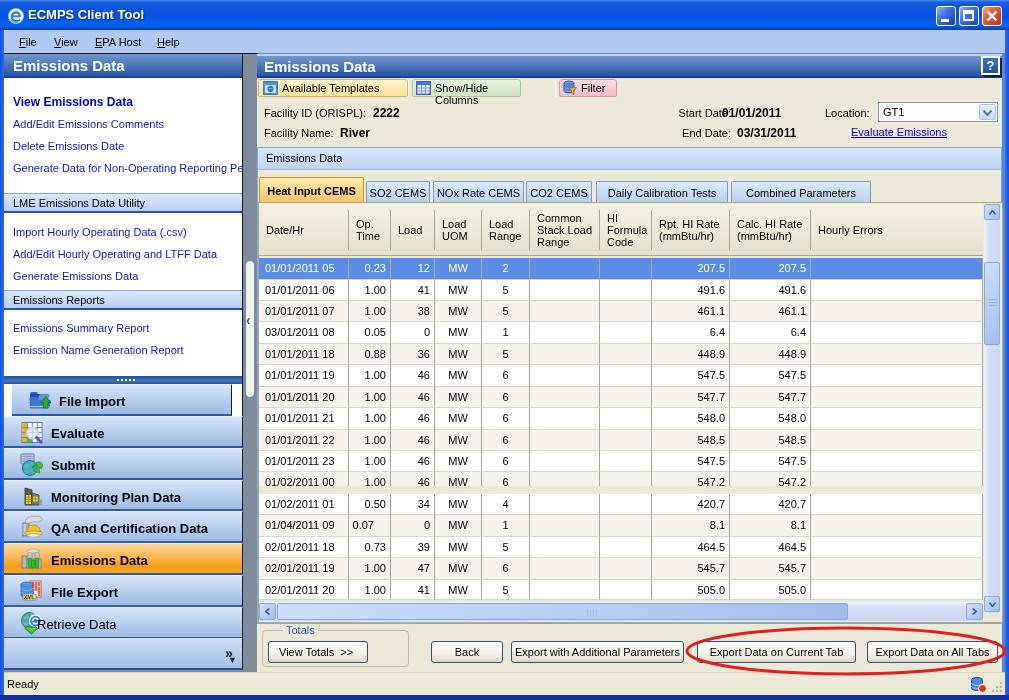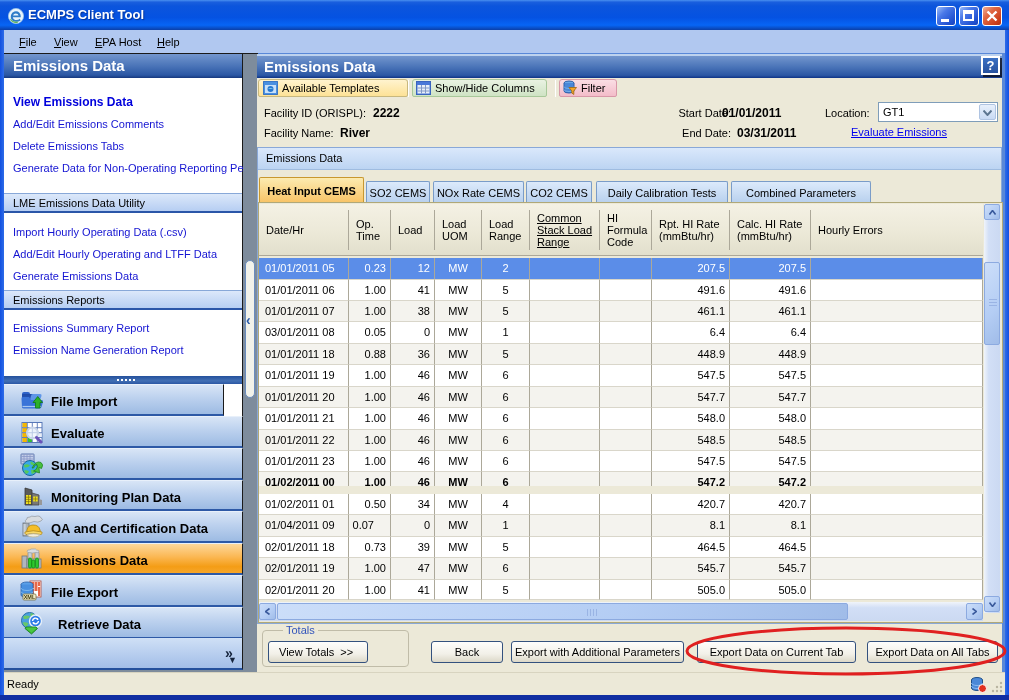--- a/index.html
+++ b/index.html
@@ -34,33 +34,33 @@
 <div class="abs" style="left:19px;top:36px;"><u>F</u>ile</div>
 <div class="abs" style="left:54px;top:36px;"><u>V</u>iew</div>
 <div class="abs" style="left:95px;top:36px;"><u>E</u>PA Host</div>
 <div class="abs" style="left:157px;top:36px;"><u>H</u>elp</div>
 <div class="abs" style="left:4px;top:53px;width:1001px;height:619px;background:#5988D8;"></div>
 <div class="abs" style="left:4px;top:53px;width:254px;height:1px;background:#1A1A1A;"></div>
 <div class="abs" style="left:4px;top:54px;width:239px;height:618px;background:#fff;border-right:1px solid #1A1A1A;"></div>
 <div class="abs" style="left:4px;top:54px;width:239px;height:24px;background:linear-gradient(180deg,#7396CE 0%,#4A74B8 50%,#2B57A4 88%,#16387E 100%);border-right:1px solid #1A1A1A;color:#fff;font-weight:bold;font-size:15px;padding:3px 0 0 9px;">Emissions Data</div>
 <div class="abs" style="left:13px;top:95px;white-space:nowrap;font-size:11px;font-weight:bold;color:#0000DC;font-size:12px">View Emissions Data</div>
 <div class="abs" style="left:13px;top:118px;white-space:nowrap;font-size:11px;color:#1414D2">Add/Edit Emissions Comments</div>
-<div class="abs" style="left:13px;top:140px;white-space:nowrap;font-size:11px;color:#1414D2">Delete Emissions Tabs</div>
+<div class="abs" style="left:13px;top:140px;white-space:nowrap;font-size:11px;color:#1414D2">Delete Emissions Date</div>
 <div class="abs" style="left:13px;top:162px;white-space:nowrap;font-size:11px;color:#1414D2">Generate Data for Non-Operating Reporting Perio</div>
 <div class="abs" style="left:4px;top:193px;width:238px;height:20px;background:linear-gradient(180deg,#DCE8FA 0%,#B6CEF2 100%);border-bottom:2px solid #2A56A8;border-top:1px solid #88A8D8;padding:3px 0 0 9px;font-size:11px;">LME Emissions Data Utility</div>
 <div class="abs" style="left:13px;top:226px;white-space:nowrap;font-size:11px;color:#1414D2">Import Hourly Operating Data (.csv)</div>
 <div class="abs" style="left:13px;top:248px;white-space:nowrap;font-size:11px;color:#1414D2">Add/Edit Hourly Operating and LTFF Data</div>
 <div class="abs" style="left:13px;top:270px;white-space:nowrap;font-size:11px;color:#1414D2">Generate Emissions Data</div>
 <div class="abs" style="left:4px;top:290px;width:238px;height:20px;background:linear-gradient(180deg,#DCE8FA 0%,#B6CEF2 100%);border-bottom:2px solid #2A56A8;border-top:1px solid #88A8D8;padding:3px 0 0 9px;font-size:11px;">Emissions Reports</div>
 <div class="abs" style="left:13px;top:322px;white-space:nowrap;font-size:11px;color:#1414D2">Emissions Summary Report</div>
 <div class="abs" style="left:13px;top:344px;white-space:nowrap;font-size:11px;color:#1414D2">Emission Name Generation Report</div>
 <div class="abs" style="left:4px;top:376px;width:239px;height:8px;background:linear-gradient(180deg,#24509C 0%,#4270B4 60%,#2B57A4 100%);border-right:1px solid #1A1A1A;">
     <div class="abs" style="left:113px;top:3px;width:2px;height:2px;background:#fff;box-shadow:4px 0 0 #fff,8px 0 0 #fff,12px 0 0 #fff,16px 0 0 #fff;"></div>
   </div>
-<div class="abs" style="left:4px;top:384px;width:220px;height:32px;background:linear-gradient(180deg,#D8E5F6 0%,#BCD1EE 45%,#9DBBE3 100%);border-top:1px solid #E8F0FA;border-bottom:2px solid #2D59A6;border-right:1px solid #1A1A1A;">
+<div class="abs" style="left:12px;top:384px;width:220px;height:32px;background:linear-gradient(180deg,#D8E5F6 0%,#BCD1EE 45%,#9DBBE3 100%);border-top:1px solid #E8F0FA;border-bottom:2px solid #2D59A6;border-right:1px solid #1A1A1A;">
     <div class="abs" style="left:14px;top:2px;"><svg width="27" height="27" viewBox="0 0 27 27">
 <path d="M4 7 Q4 5 6 5 L10 5 Q12 5 12 7 L12 8 L4 8 Z" fill="#2E62C8"></path>
 <rect x="4" y="7" width="17" height="14" rx="1" fill="url(#fg1)"></rect>
 <path d="M13 9 Q13 7 15 7 L22 7 Q24 7 23.5 9 L22 13 L12 13 Z" fill="#5E96E8"></path>
 <path d="M3.5 12 Q3 10 5 10 L11 10 L13 13 L23.5 13 Q25.5 13 25 15 L23.5 20 Q23 21.5 21 21.5 L6 21.5 Q4.3 21.5 4 20 Z" fill="#3A74D8"></path>
 <path d="M4.5 19.5 L23 19.5" stroke="#A8C8F0" stroke-width="1.2"></path>
 <defs>
           <linearGradient id="fg1" x1="0" y1="0" x2="0" y2="1">
             <stop offset="0" stop-color="#1E4AA8"></stop>
             <stop offset="1" stop-color="#3A6CD0"></stop>
@@ -165,21 +165,21 @@
 <div class="abs" style="left:4px;top:607px;width:239px;height:32px;background:linear-gradient(180deg,#D8E5F6 0%,#BCD1EE 45%,#9DBBE3 100%);border-top:1px solid #E8F0FA;border-bottom:2px solid #2D59A6;border-right:1px solid #1A1A1A;">
     <div class="abs" style="left:14px;top:2px;"><svg width="27" height="27" viewBox="0 0 27 27">
 <circle cx="11.5" cy="10.5" r="8" fill="#48A0E0" stroke="#2870A8"></circle>
 <path d="M5 6.5 Q9 4.5 12 6.5 Q10.5 9.5 6 9 Z M12.5 3 Q16.5 3.5 18 7 Q15 8.5 12.5 6 Z M4.5 12.5 Q8 11.5 10.5 13.5 Q9 17 6.5 16 Z M13 12 Q17.5 11 19 13.5 Q16.5 17.5 13.5 16 Z" fill="#68C868"></path>
 <circle cx="17.5" cy="11" r="6" fill="#2E7CE8" stroke="#E8F0F8" stroke-width="1.4"></circle>
 <path d="M14.5 11 a3 3 0 0 1 5.5 -1.5 M20.5 11 a3 3 0 0 1 -5.5 1.5" stroke="#fff" stroke-width="1.4" fill="none"></path>
 <path d="M19.5 8 L20.5 9.8 L18.4 10 Z M15.5 14 L14.4 12.3 L16.6 12 Z" fill="#fff"></path>
 <path d="M8 17 L18 17 L19.5 18.5 L13.5 24 L7 18.5 Z" fill="#38B830" stroke="#107818" stroke-width="0.8"></path>
 <path d="M8.5 17.5 L17.5 17.5 L18.5 18.2 L13.4 22.8 L8 18.3 Z" fill="#58D050" fill-opacity="0.6"></path>
 </svg></div>
-    <div class="abs" style="left:54px;top:9px;font-weight:bold;font-size:13px;">Retrieve Data</div>
+    <div class="abs" style="left:33px;top:9px;font-weight:normal;font-size:13px;">Retrieve Data</div>
   </div>
 <div class="abs" style="left:4px;top:638px;width:239px;height:32px;background:linear-gradient(180deg,#CFE0F6 0%,#A2BEE8 100%);border-right:1px solid #1A1A1A;border-bottom:2px solid #24509C;">
     <div class="abs" style="left:221px;top:7px;font-weight:bold;color:#14233C;font-size:14px;">»</div>
     <div class="abs" style="left:224px;top:17px;color:#14233C;font-size:9px;">▼</div>
   </div>
 <div class="abs" style="left:4px;top:670px;width:239px;height:2px;background:#7E8C9C;"></div>
 <div class="abs" style="left:243px;top:54px;width:14px;height:618px;background:#7E8C9C;"></div>
 <div class="abs" style="left:245px;top:260px;width:10px;height:138px;background:#F2F2EA;border:1px solid #6A8CBE;border-radius:5px;"></div>
 <div class="abs" style="left:246px;top:312px;color:#2A5AA8;font-size:14px;font-weight:bold;">‹</div>
 <div class="abs" style="left:257px;top:54px;width:745px;height:618px;background:#ECE9D8;"></div>
@@ -187,21 +187,21 @@
 <div class="abs" style="left:257px;top:56px;width:745px;height:22px;background:linear-gradient(180deg,#7396CE 0%,#4A74B8 50%,#2B57A4 88%,#0E3386 100%);color:#fff;font-weight:bold;font-size:15px;padding:2px 0 0 7px;">Emissions Data</div>
 <div class="abs" style="left:981px;top:56px;width:19px;height:19px;background:linear-gradient(180deg,#3A70C4 0%,#26519E 100%);border:2px solid #fff;box-shadow:2px 2px 0 rgba(10,10,20,0.75);color:#fff;font-weight:bold;font-size:13px;text-align:center;line-height:15px;">?</div>
 <div class="abs" style="left:258px;top:79px;width:150px;height:18px;border-radius:3px 3px 2px 2px;border:1px solid #C8B87E;background:linear-gradient(180deg,#FFF3CE 0%,#FDE296 100%);font-size:11px;padding:2px 0 0 23px;">Available Templates</div>
 <svg class="abs" style="left:263px;top:81px" width="15" height="14" viewBox="0 0 15 14">
 <rect x="0" y="0" width="15" height="14" rx="2" fill="#4A90E0" stroke="#2A60B0"></rect>
 <rect x="2" y="4" width="11" height="8" fill="#C8E0F8"></rect>
 <circle cx="7.5" cy="8" r="3" fill="#2878D0"></circle>
 <path d="M5 8 a3 2.2 0 0 1 5 0" fill="#78C8F0"></path>
 </svg>
 <div class="abs" style="left:408px;top:80px;width:1px;height:17px;background:#9AA0A8;border-right:1px solid #fff;"></div>
-<div class="abs" style="left:412px;top:79px;width:135px;height:18px;border-radius:3px 3px 2px 2px;border:1px solid #A8C89A;background:linear-gradient(180deg,#E9F2E2 0%,#CFE3C4 100%);font-size:11px;padding:2px 0 0 22px;">Show/Hide Columns</div>
+<div class="abs" style="left:412px;top:79px;width:109px;height:18px;border-radius:3px 3px 2px 2px;border:1px solid #A8C89A;background:linear-gradient(180deg,#E9F2E2 0%,#CFE3C4 100%);font-size:11px;padding:2px 0 0 22px;">Show/Hide Columns</div>
 <svg class="abs" style="left:416px;top:81px" width="15" height="14" viewBox="0 0 15 14">
 <rect x="0" y="0" width="15" height="14" rx="1" fill="#4A78D8" stroke="#2A50A8"></rect>
 <rect x="1.5" y="4" width="12" height="8.5" fill="#E8EEF8"></rect>
 <path d="M1.5 7 L13.5 7 M1.5 10 L13.5 10 M5.5 4 L5.5 12.5 M9.5 4 L9.5 12.5" stroke="#8098C8" stroke-width="1"></path>
 </svg>
 <div class="abs" style="left:555px;top:80px;width:1px;height:17px;background:#9AA0A8;border-right:1px solid #fff;"></div>
 <div class="abs" style="left:559px;top:79px;width:58px;height:18px;border-radius:3px 3px 2px 2px;border:1px solid #D898A8;background:linear-gradient(180deg,#FADEE4 0%,#F3BCC9 100%);font-size:11px;padding:2px 0 0 21px;">Filter</div>
 <svg class="abs" style="left:563px;top:80px" width="14" height="15" viewBox="0 0 14 15">
 <ellipse cx="6" cy="3" rx="5" ry="2" fill="#68A8E8" stroke="#3060A8"></ellipse>
 <path d="M1 3 L1 11 a5 2 0 0 0 10 0 L11 3" fill="#4A88D8" stroke="#3060A8"></path>
@@ -240,21 +240,21 @@
 <div class="abs" style="left:259px;top:204px;width:90px;height:52px;font-size:11px;display:flex;align-items:center;padding-left:7px;line-height:12px;">Date/Hr</div>
 <div class="abs" style="left:390px;top:210px;width:1px;height:40px;background:#ACA899;"></div>
 <div class="abs" style="left:349px;top:204px;width:42px;height:52px;font-size:11px;display:flex;align-items:center;padding-left:7px;line-height:12px;">Op.<br>Time</div>
 <div class="abs" style="left:434px;top:210px;width:1px;height:40px;background:#ACA899;"></div>
 <div class="abs" style="left:391px;top:204px;width:44px;height:52px;font-size:11px;display:flex;align-items:center;padding-left:7px;line-height:12px;">Load</div>
 <div class="abs" style="left:481px;top:210px;width:1px;height:40px;background:#ACA899;"></div>
 <div class="abs" style="left:435px;top:204px;width:47px;height:52px;font-size:11px;display:flex;align-items:center;padding-left:7px;line-height:12px;">Load<br>UOM</div>
 <div class="abs" style="left:529px;top:210px;width:1px;height:40px;background:#ACA899;"></div>
 <div class="abs" style="left:482px;top:204px;width:48px;height:52px;font-size:11px;display:flex;align-items:center;padding-left:7px;line-height:12px;">Load<br>Range</div>
 <div class="abs" style="left:599px;top:210px;width:1px;height:40px;background:#ACA899;"></div>
-<div class="abs" style="left:530px;top:204px;width:70px;height:52px;font-size:11px;display:flex;align-items:center;padding-left:7px;line-height:12px;text-decoration:underline;">Common<br>Stack Load<br>Range</div>
+<div class="abs" style="left:530px;top:204px;width:70px;height:52px;font-size:11px;display:flex;align-items:center;padding-left:7px;line-height:12px;">Common<br>Stack Load<br>Range</div>
 <div class="abs" style="left:651px;top:210px;width:1px;height:40px;background:#ACA899;"></div>
 <div class="abs" style="left:600px;top:204px;width:52px;height:52px;font-size:11px;display:flex;align-items:center;padding-left:7px;line-height:12px;">HI<br>Formula<br>Code</div>
 <div class="abs" style="left:729px;top:210px;width:1px;height:40px;background:#ACA899;"></div>
 <div class="abs" style="left:652px;top:204px;width:78px;height:52px;font-size:11px;display:flex;align-items:center;padding-left:7px;line-height:12px;">Rpt. HI Rate<br>(mmBtu/hr)</div>
 <div class="abs" style="left:810px;top:210px;width:1px;height:40px;background:#ACA899;"></div>
 <div class="abs" style="left:730px;top:204px;width:81px;height:52px;font-size:11px;display:flex;align-items:center;padding-left:7px;line-height:12px;">Calc. HI Rate<br>(mmBtu/hr)</div>
 <div class="abs" style="left:811px;top:204px;width:172px;height:52px;font-size:11px;display:flex;align-items:center;padding-left:7px;line-height:12px;">Hourly Errors</div>
 <div class="abs" style="left:259px;top:258px;width:724px;height:22px;background:#5B8DE8;overflow:hidden;padding-left:8px;">
     <div class="abs" style="left:0px;top:0;width:90px;height:22px;border-right:1px solid #ACA899;border-bottom:1px solid #D9D6CA;color:#fff;padding:4px 0 0 6px;text-align:left;font-size:11px;">01/01/2011 05</div>
     <div class="abs" style="left:90px;top:0;width:42px;height:22px;border-right:1px solid #ACA899;border-bottom:1px solid #D9D6CA;color:#fff;padding:4px 4px 0 0;text-align:right;font-size:11px;">0.23</div>
@@ -368,21 +368,21 @@
     <div class="abs" style="left:90px;top:0;width:42px;height:21px;border-right:1px solid #ACA899;border-bottom:1px solid #D9D6CA;padding:4px 4px 0 0;text-align:right;font-size:11px;">1.00</div>
     <div class="abs" style="left:132px;top:0;width:44px;height:21px;border-right:1px solid #ACA899;border-bottom:1px solid #D9D6CA;padding:4px 4px 0 0;text-align:right;font-size:11px;">46</div>
     <div class="abs" style="left:176px;top:0;width:47px;height:21px;border-right:1px solid #ACA899;border-bottom:1px solid #D9D6CA;padding:4px 0 0 0;text-align:center;font-size:11px;">MW</div>
     <div class="abs" style="left:223px;top:0;width:48px;height:21px;border-right:1px solid #ACA899;border-bottom:1px solid #D9D6CA;padding:4px 0 0 0;text-align:center;font-size:11px;">6</div>
     <div class="abs" style="left:271px;top:0;width:70px;height:21px;border-right:1px solid #ACA899;border-bottom:1px solid #D9D6CA;font-size:11px;"></div>
     <div class="abs" style="left:341px;top:0;width:52px;height:21px;border-right:1px solid #ACA899;border-bottom:1px solid #D9D6CA;font-size:11px;"></div>
     <div class="abs" style="left:393px;top:0;width:78px;height:21px;border-right:1px solid #ACA899;border-bottom:1px solid #D9D6CA;padding:4px 4px 0 0;text-align:right;font-size:11px;">547.5</div>
     <div class="abs" style="left:471px;top:0;width:81px;height:21px;border-right:1px solid #ACA899;border-bottom:1px solid #D9D6CA;padding:4px 4px 0 0;text-align:right;font-size:11px;">547.5</div>
     <div class="abs" style="left:552px;top:0;width:172px;height:21px;border-right:1px solid #ACA899;border-bottom:1px solid #D9D6CA;font-size:11px;"></div>
   </div>
-<div class="abs" style="left:259px;top:472px;width:724px;height:14px;background:#F4F3EE;overflow:hidden;font-weight:bold;">
+<div class="abs" style="left:259px;top:472px;width:724px;height:14px;background:#F4F3EE;overflow:hidden;">
     <div class="abs" style="left:0px;top:0;width:90px;height:22px;border-right:1px solid #ACA899;border-bottom:1px solid #D9D6CA;padding:4px 0 0 6px;text-align:left;font-size:11px;">01/02/2011 00</div>
     <div class="abs" style="left:90px;top:0;width:42px;height:22px;border-right:1px solid #ACA899;border-bottom:1px solid #D9D6CA;padding:4px 4px 0 0;text-align:right;font-size:11px;">1.00</div>
     <div class="abs" style="left:132px;top:0;width:44px;height:22px;border-right:1px solid #ACA899;border-bottom:1px solid #D9D6CA;padding:4px 4px 0 0;text-align:right;font-size:11px;">46</div>
     <div class="abs" style="left:176px;top:0;width:47px;height:22px;border-right:1px solid #ACA899;border-bottom:1px solid #D9D6CA;padding:4px 0 0 0;text-align:center;font-size:11px;">MW</div>
     <div class="abs" style="left:223px;top:0;width:48px;height:22px;border-right:1px solid #ACA899;border-bottom:1px solid #D9D6CA;padding:4px 0 0 0;text-align:center;font-size:11px;">6</div>
     <div class="abs" style="left:271px;top:0;width:70px;height:22px;border-right:1px solid #ACA899;border-bottom:1px solid #D9D6CA;font-size:11px;"></div>
     <div class="abs" style="left:341px;top:0;width:52px;height:22px;border-right:1px solid #ACA899;border-bottom:1px solid #D9D6CA;font-size:11px;"></div>
     <div class="abs" style="left:393px;top:0;width:78px;height:22px;border-right:1px solid #ACA899;border-bottom:1px solid #D9D6CA;padding:4px 4px 0 0;text-align:right;font-size:11px;">547.2</div>
     <div class="abs" style="left:471px;top:0;width:81px;height:22px;border-right:1px solid #ACA899;border-bottom:1px solid #D9D6CA;padding:4px 4px 0 0;text-align:right;font-size:11px;">547.2</div>
     <div class="abs" style="left:552px;top:0;width:172px;height:22px;border-right:1px solid #ACA899;border-bottom:1px solid #D9D6CA;font-size:11px;"></div>

